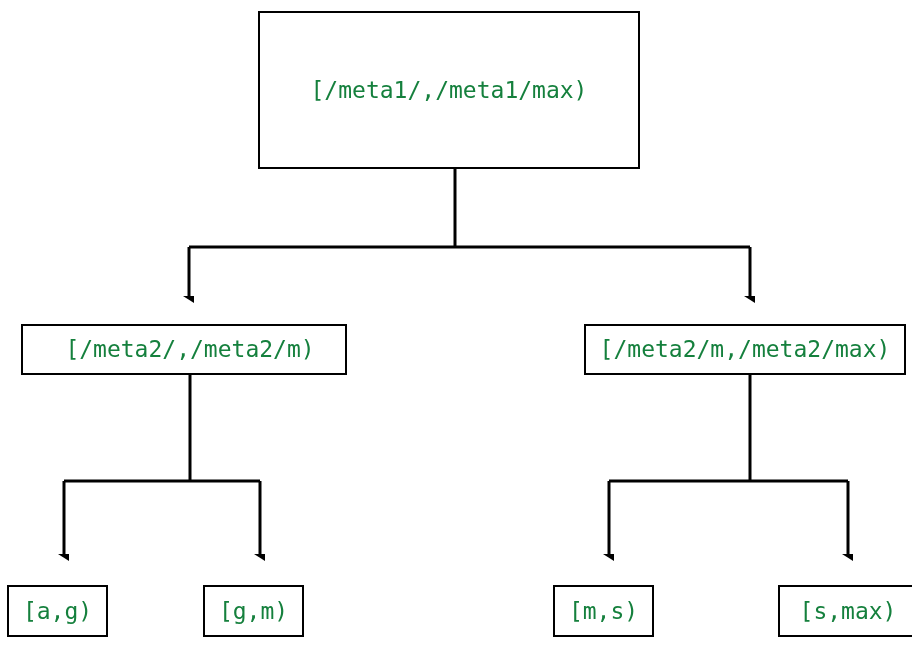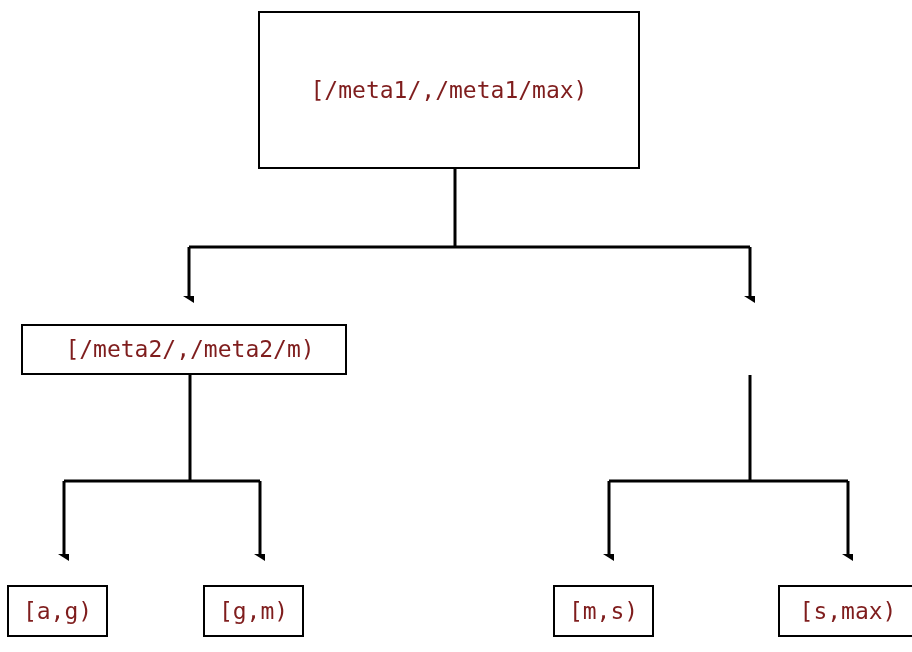--- a/index.html
+++ b/index.html
@@ -25,21 +25,21 @@
     height: 652px;
   }
   .node-box {
     position: absolute;
     box-sizing: border-box;
     border: 2px solid #000000;
     background: #ffffff;
     display: flex;
     align-items: center;
     justify-content: center;
-    color: #7f1d1d;
+    color: #15803d;
     font-family: "DejaVu Sans Mono", "Liberation Mono", monospace;
     white-space: nowrap;
     letter-spacing: 0px;
   }
   .node-label {
     display: block;
     line-height: 1;
   }
   .node-root {
     left: 258px;
@@ -111,20 +111,23 @@
   </svg>
 
   <div class="node-box node-root">
     <span class="node-label">[/meta1/,/meta1/max)</span>
   </div>
 
   <div class="node-box node-mid-left">
     <span class="node-label">[/meta2/,/meta2/m)</span>
   </div>
 
+  <div class="node-box node-mid-right">
+    <span class="node-label">[/meta2/m,/meta2/max)</span>
+  </div>
 
   <div class="node-box node-leaf leaf-gm">
     <span class="node-label">[g,m)</span>
   </div>
 
   <div class="node-box node-leaf leaf-ag">
     <span class="node-label">[a,g)</span>
   </div>
 
   <div class="node-box node-leaf leaf-ms">

